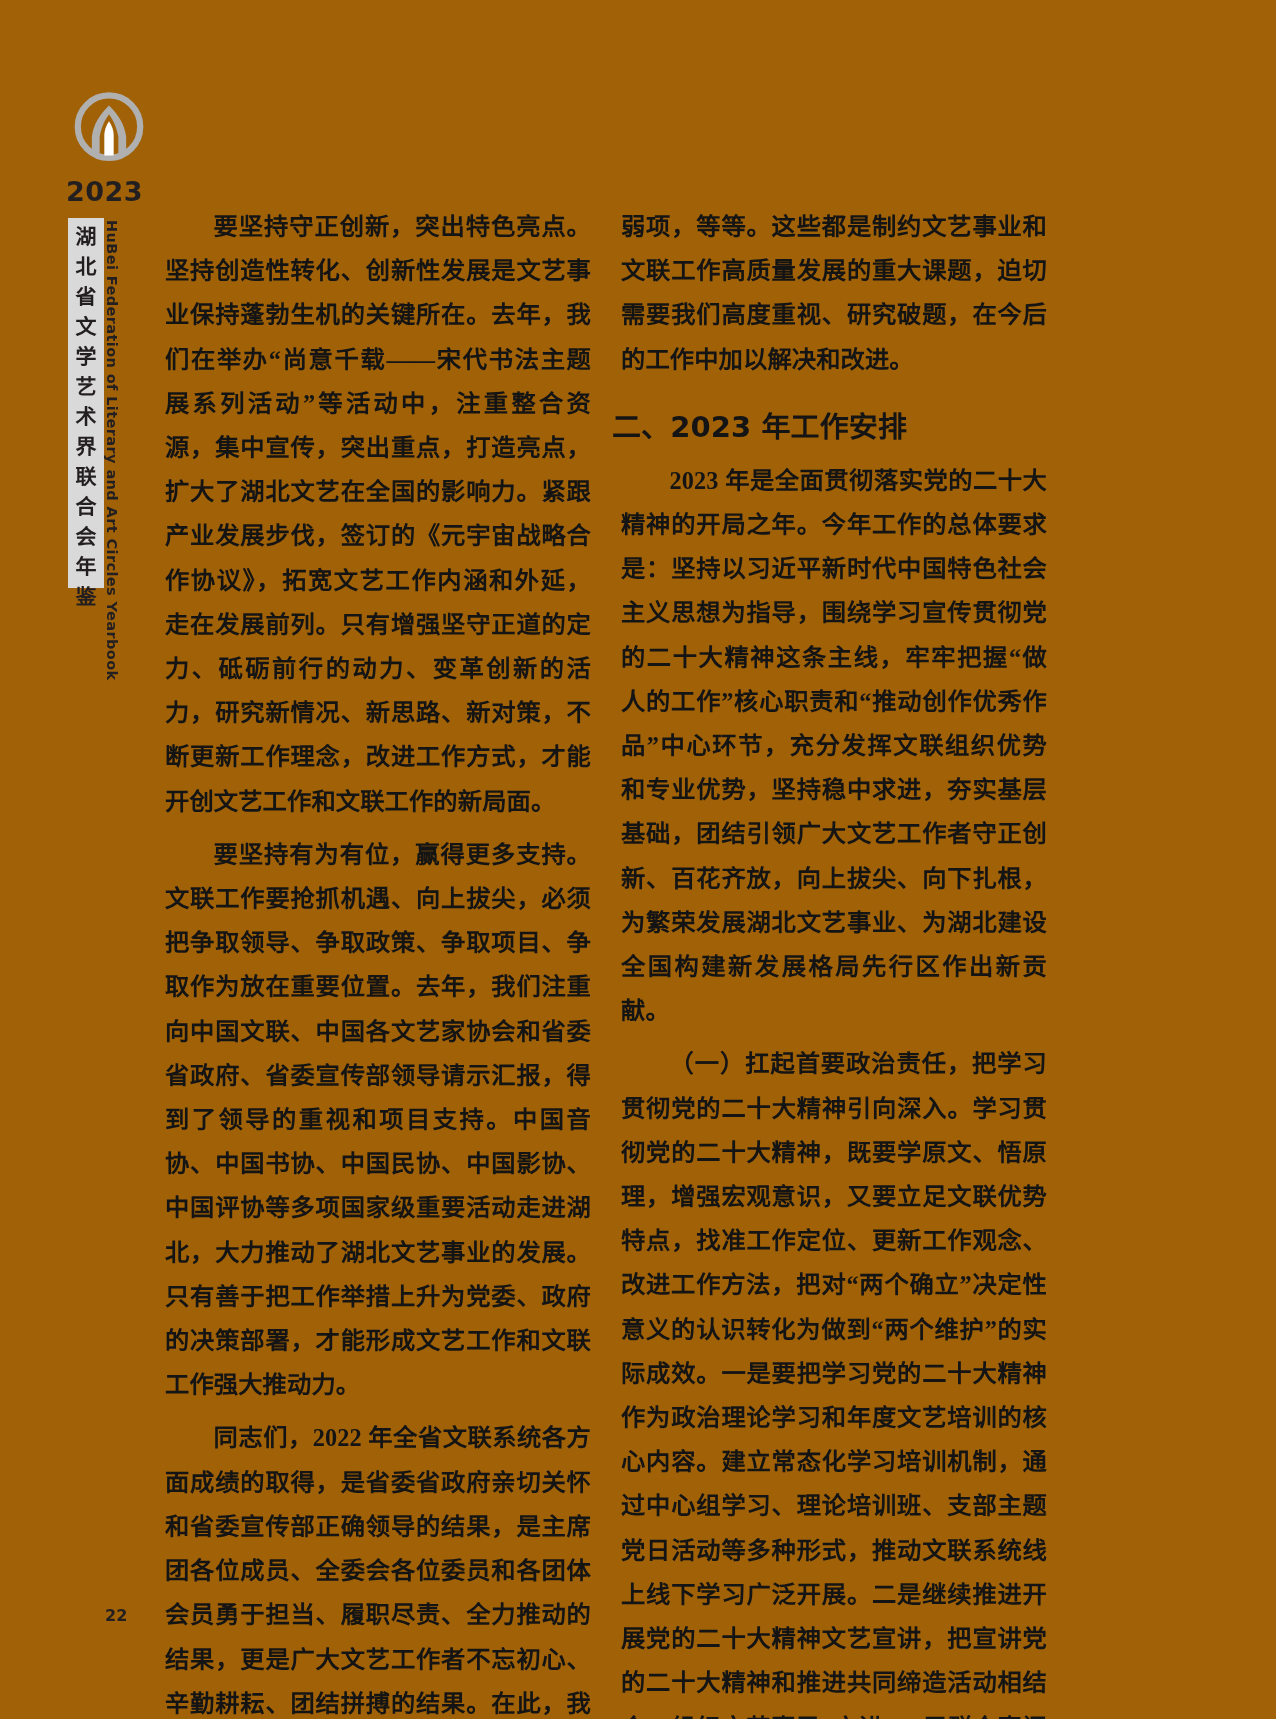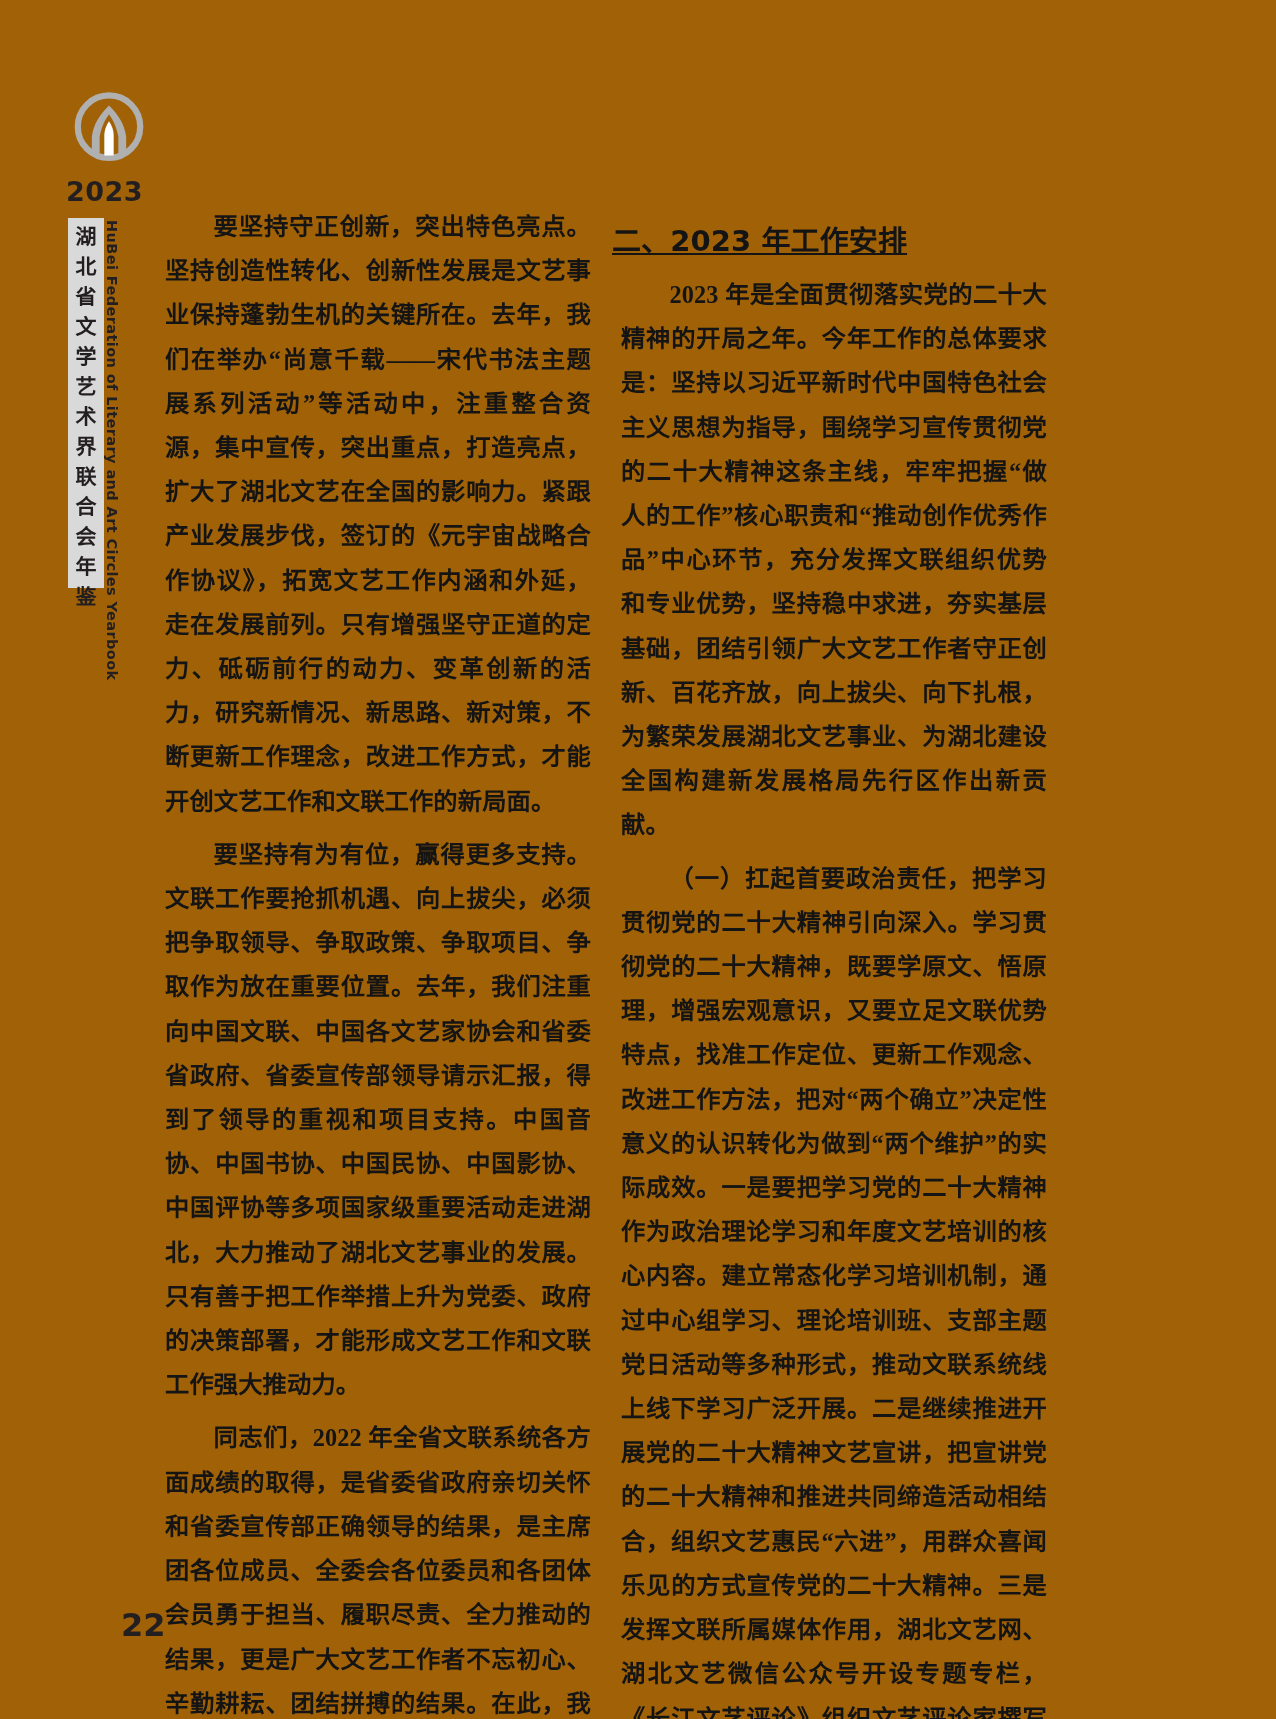--- a/index.html
+++ b/index.html
@@ -87,23 +87,22 @@
     text-orientation: mixed;
     white-space: nowrap;
   }
 
   .folio {
     position: absolute;
     left: 105px;
     top: 1606px;
     font-family: "DejaVu Sans", sans-serif;
     font-weight: 700;
-    font-size: 32px;
-    color: #231f20;
-    margin-left: 16px;
+    font-size: 16px;
+    color: #231f20;
   }
 
   
   .col {
     position: absolute;
     top: 196px;
     width: 444px;
     height: 1300px;
   }
   .col-left  { left: 156px; }
@@ -125,21 +124,20 @@
 
   .sec-head {
     margin: 22px 0 6px 0 !important;
     font-family: "DejaVu Sans", "Liberation Sans", sans-serif !important;
     font-weight: 700;
     font-size: 29px !important;
     line-height: 46px !important;
     letter-spacing: 1px;
     color: #111;
     text-align: center;
-    text-decoration: underline;
   }
   .sub-lead {
     font-family: Liberation Serif, serif;
     font-weight: 700;
     letter-spacing: 0.2px;
   }
 </style>
 </head>
 <body>
 
@@ -182,20 +180,21 @@
   <div class="folio">22</div>
 
   <div class="col col-left">
     <p class="indent">要坚持守正创新，突出特色亮点。坚持创造性转化、创新性发展是文艺事业保持蓬勃生机的关键所在。去年，我们在举办“尚意千载——宋代书法主题展系列活动”等活动中，注重整合资源，集中宣传，突出重点，打造亮点，扩大了湖北文艺在全国的影响力。紧跟产业发展步伐，签订的《元宇宙战略合作协议》，拓宽文艺工作内涵和外延，走在发展前列。只有增强坚守正道的定力、砥砺前行的动力、变革创新的活力，研究新情况、新思路、新对策，不断更新工作理念，改进工作方式，才能开创文艺工作和文联工作的新局面。</p>
     <p class="indent">要坚持有为有位，赢得更多支持。文联工作要抢抓机遇、向上拔尖，必须把争取领导、争取政策、争取项目、争取作为放在重要位置。去年，我们注重向中国文联、中国各文艺家协会和省委省政府、省委宣传部领导请示汇报，得到了领导的重视和项目支持。中国音协、中国书协、中国民协、中国影协、中国评协等多项国家级重要活动走进湖北，大力推动了湖北文艺事业的发展。只有善于把工作举措上升为党委、政府的决策部署，才能形成文艺工作和文联工作强大推动力。</p>
     <p class="indent">同志们，2022 年全省文联系统各方面成绩的取得，是省委省政府亲切关怀和省委宣传部正确领导的结果，是主席团各位成员、全委会各位委员和各团体会员勇于担当、履职尽责、全力推动的结果，更是广大文艺工作者不忘初心、辛勤耕耘、团结拼搏的结果。在此，我谨代表湖北省文联，向大家致以衷心感谢和诚挚敬意！</p>
     <p class="indent">在充分肯定成绩的同时，我们也十分清醒地认识到，面对新时代新征程，面对新形势新要求，文联工作仍存在一些不足和差距。全省文艺创作有“高原”缺“高峰”、文艺人才有“名家”缺“大家”，具有全国影响力和知名度的精品力作、文艺领军人才不多; 团结引领“文艺两新”的方法手段有待加强; 全省文联系统创新创造动力不足，前沿科技、互联网思维运用不够；基层文联、基础工作还存在短板、</p>
   </div>
 
   <div class="col col-right">
+    <p>弱项，等等。这些都是制约文艺事业和文联工作高质量发展的重大课题，迫切需要我们高度重视、研究破题，在今后的工作中加以解决和改进。</p>
 
     <p class="sec-head">二、2023 年工作安排</p>
 
     <p class="indent">2023 年是全面贯彻落实党的二十大精神的开局之年。今年工作的总体要求是：坚持以习近平新时代中国特色社会主义思想为指导，围绕学习宣传贯彻党的二十大精神这条主线，牢牢把握“做人的工作”核心职责和“推动创作优秀作品”中心环节，充分发挥文联组织优势和专业优势，坚持稳中求进，夯实基层基础，团结引领广大文艺工作者守正创新、百花齐放，向上拔尖、向下扎根，为繁荣发展湖北文艺事业、为湖北建设全国构建新发展格局先行区作出新贡献。</p>
 
     <p class="indent">
       <span class="sub-lead">（一）扛起首要政治责任，把学习贯彻党的二十大精神引向深入。</span><span>学习贯彻党的二十大精神，既要学原文、悟原理，增强宏观意识，又要立足文联优势特点，找准工作定位、更新工作观念、改进工作方法，把对“两个确立”决定性意义的认识转化为做到“两个维护”的实际成效。一是要把学习党的二十大精神作为政治理论学习和年度文艺培训的核心内容。建立常态化学习培训机制，通过中心组学习、理论培训班、支部主题党日活动等多种形式，推动文联系统线上线下学习广泛开展。二是继续推进开展党的二十大精神文艺宣讲，把宣讲党的二十大精神和推进共同缔造活动相结合，组织文艺惠民“六进”，用群众喜闻乐见的方式宣传党的二十大精神。三是发挥文联所属媒体作用，湖北文艺网、湖北文艺微信公众号开设专题专栏，《长江文艺评论》组织文艺评论家撰写评论文章，湖北文艺网、湖北数字艺术城展览平台配合做好“党的二十大”主题展览的网上展等，不断推动学习走深走实。四是牢牢把握意识形态领域领导权、主动权，加强常态化监督、制度化考评，进一步加大对培训、展览、论坛、研讨会等活动的审核审查力度，守好</span>
     </p>
   </div>
 

